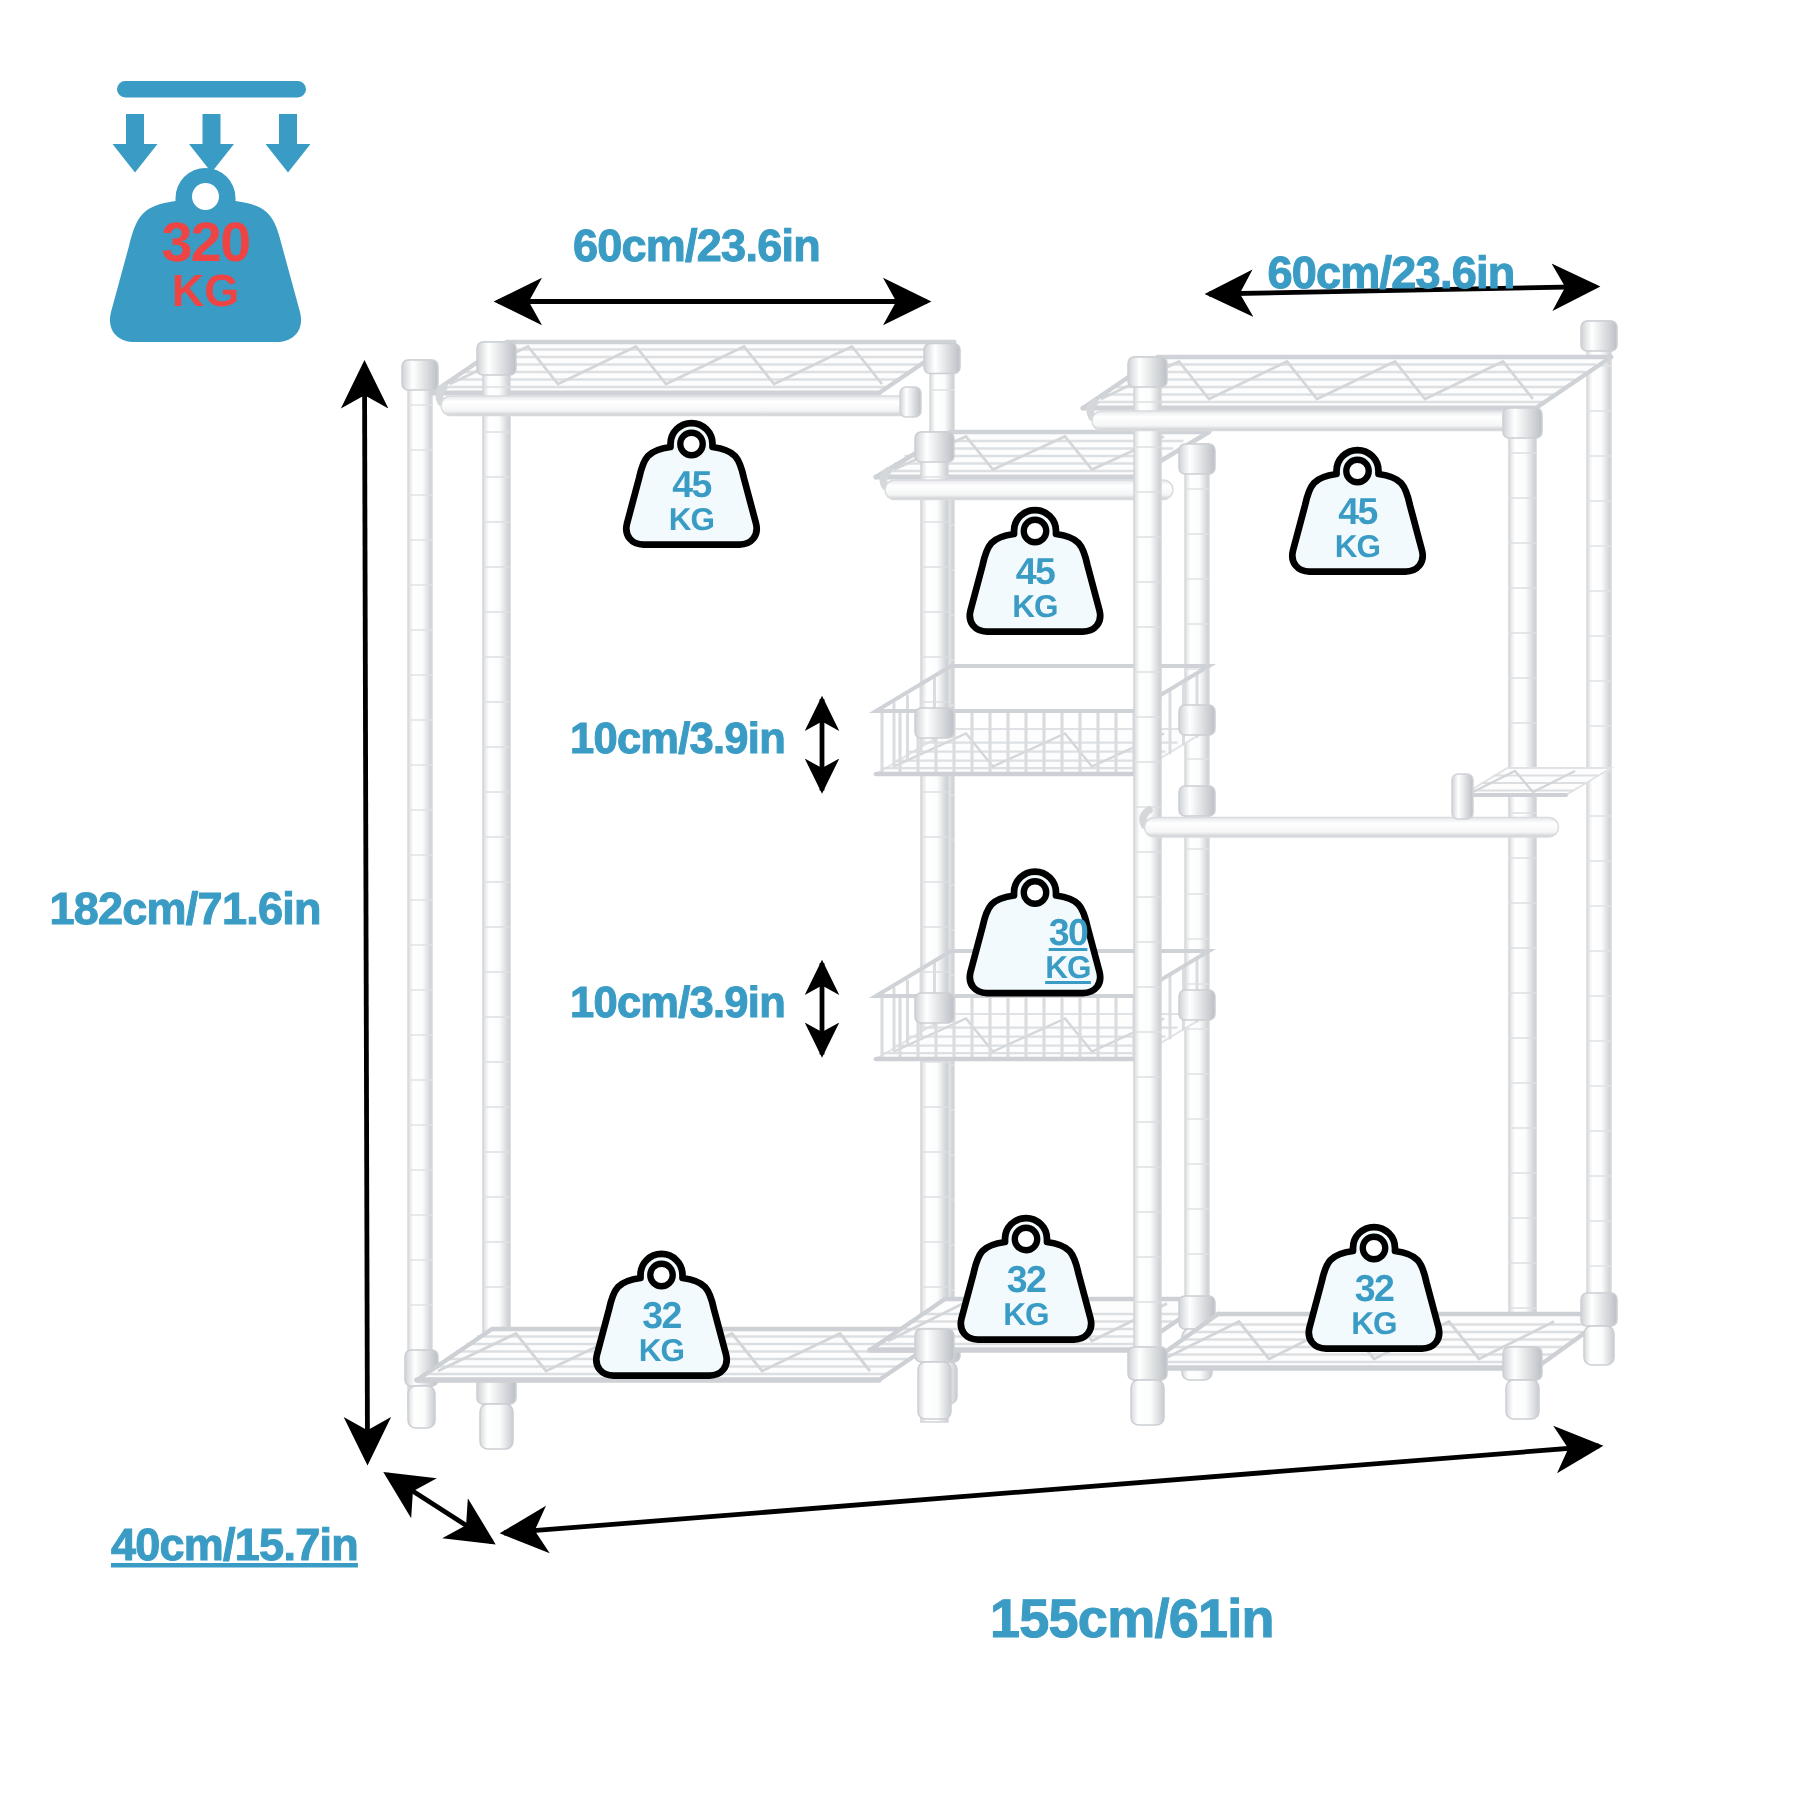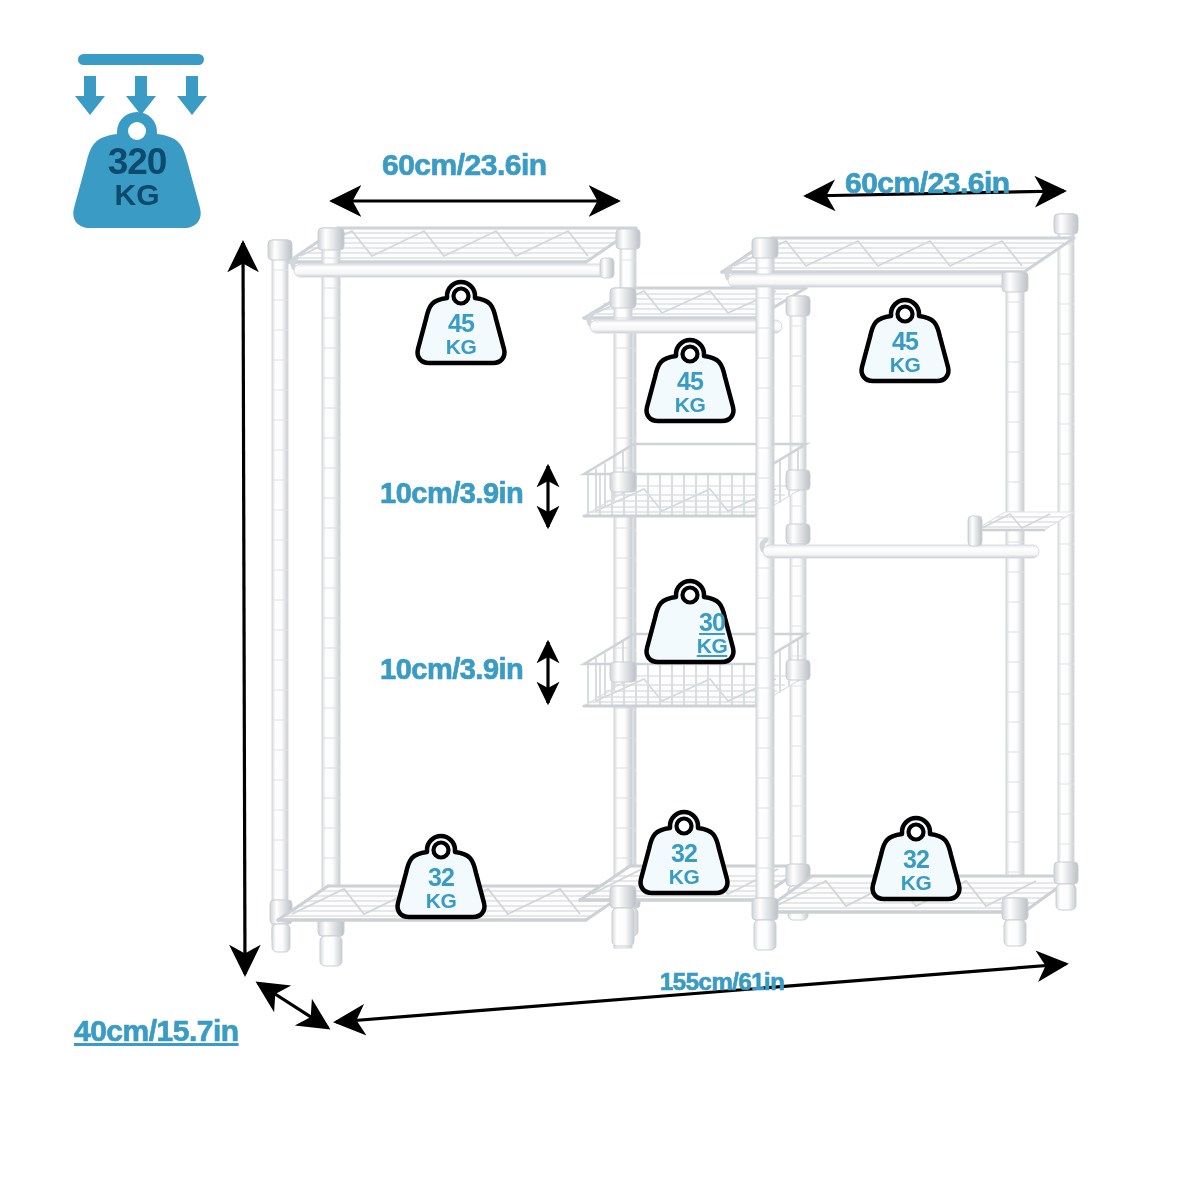--- a/index.html
+++ b/index.html
@@ -33,38 +33,38 @@
     white-space: nowrap;
     letter-spacing: -0.5px;
     -webkit-text-stroke: 0.7px #3a9cc4;
   }
   .dim-60a { left: 382px; top: 148px; font-size: 30px; }
   .dim-60b { left: 845px; top: 166px; font-size: 30px; }
   .dim-182 { left: 33px;  top: 590px; font-size: 30px; }
   .dim-10a { left: 380px; top: 477px; font-size: 29px; }
   .dim-10b { left: 380px; top: 653px; font-size: 29px; }
   .dim-40  { left: 74px;  top: 1014px; font-size: 30px; text-decoration: underline; }
-  .dim-155 { left: 660px; top: 968px; font-size: 24px; }
+  .dim-155 { left: 660px; top: 1058px; font-size: 36px; }
 
   .badge-text {
     position: absolute;
     text-align: center;
     color: #3a9cc4;
     font-weight: bold;
     font-family: "Liberation Sans", sans-serif;
     line-height: 1.0;
     pointer-events: none;
   }
   .badge-num { font-size: 25px; display: block; letter-spacing: -1px; }
   .badge-unit { font-size: 21px; display: block; letter-spacing: -0.5px; }
 
   .badge320 {
     position: absolute;
     text-align: center;
-    color: #0c4a6e;
+    color: #ef4444;
     font-weight: bold;
     font-family: "Liberation Sans", sans-serif;
     line-height: 1.0;
     left: 93px;
     top: 143px;
     width: 88px;
   }
   .badge320 .n { font-size: 37px; display: block; letter-spacing: -1px;}
   .badge320 .u { font-size: 30px; display: block; }
 </style>
@@ -693,20 +693,21 @@
     </g>
   </svg>
 
   <div class="badge320">
     <span class="n">320</span>
     <span class="u">KG</span>
   </div>
 
   <div class="dim-label dim-60a">60cm/23.6in</div>
   <div class="dim-label dim-60b">60cm/23.6in</div>
+  <div class="dim-label dim-182">182cm/71.6in</div>
   <div class="dim-label dim-10a">10cm/3.9in</div>
   <div class="dim-label dim-10b">10cm/3.9in</div>
   <div class="dim-label dim-40">40cm/15.7in</div>
   <div class="dim-label dim-155">155cm/61in</div>
 
   <div class="badge-text" style="left:431px; top:311px; width:60px;">
     <span class="badge-num">45</span>
     <span class="badge-unit">KG</span>
   </div>
   <div class="badge-text" style="left:660px; top:369px; width:60px;">

